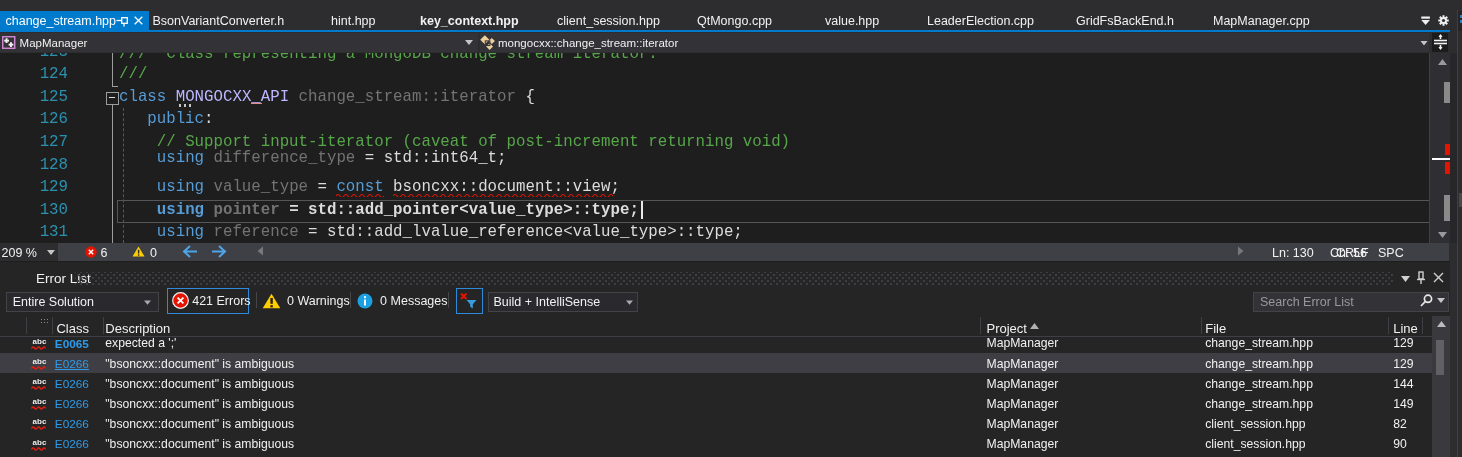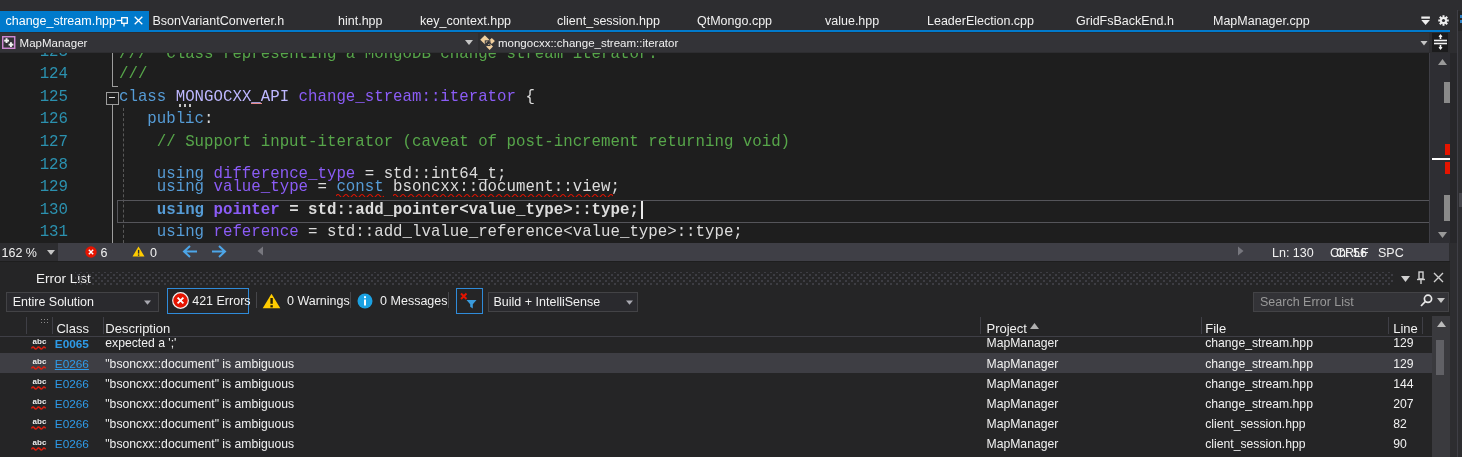--- a/index.html
+++ b/index.html
@@ -1,21 +1,21 @@
 <!DOCTYPE html>
 <html><head>
 <meta charset="utf-8">
 <style>
   html,body{margin:0;padding:0;}
   #root{position:relative;width:1462px;height:457px;background:#2d2d30;overflow:hidden;
         font-family:"Liberation Sans",sans-serif;}
   .abs{position:absolute;}
   .ui{font-size:12.5px;color:#f1f1f1;white-space:pre;}
   .mono{font-family:"Liberation Mono",monospace;font-size:15.75px;line-height:22.6px;white-space:pre;}
-  .kw{color:#569cd6;} .ty{color:#8b5cf6;} .cm{color:#57a64a;} .pl{color:#dcdcdc;}
+  .kw{color:#569cd6;} .ty{color:#737373;} .cm{color:#57a64a;} .pl{color:#dcdcdc;}
 </style>
 </head>
 <body>
 <div id="root">
 
 <div class="abs" style="left:0;top:0;width:1462px;height:30px;background:#2d2d30;"></div>
 <div class="abs" style="left:0;top:30px;width:1449.6px;height:2px;background:#007acc;"></div>
 <div class="abs" style="left:1449.6px;top:10px;width:12.4px;height:43px;background:#2d2d30;"></div>
 <div class="abs" style="left:0;top:11px;width:149px;height:21px;background:#007acc;"></div>
 <div class="abs ui" style="left:5.5px;top:14px;color:#ffffff;">change_stream.hpp</div>
@@ -23,22 +23,22 @@
 <svg class="abs" style="left:115.5px;top:14px;" width="14" height="14" viewBox="0 0 14 14">
   <line x1="0.5" y1="6.5" x2="5.5" y2="6.5" stroke="#fff" stroke-width="1.3"></line>
   <rect x="5.7" y="3.7" width="5.6" height="5.6" fill="none" stroke="#fff" stroke-width="1.3"></rect>
   <line x1="8" y1="9.5" x2="8" y2="12.5" stroke="#fff" stroke-width="1.3"></line>
 </svg>
 
 <svg class="abs" style="left:134px;top:16px;" width="9" height="9" viewBox="0 0 9 9">
   <path d="M0.7 0.7 L8.3 8.3 M8.3 0.7 L0.7 8.3" stroke="#fff" stroke-width="1.3"></path>
 </svg>
 <div class="abs ui" style="left:152.5px;top:14px;">BsonVariantConverter.h</div>
-<div class="abs ui" style="left:338px;top:14px;">hint.hpp</div>
-<div class="abs ui" style="left:420px;top:14px;">key_context.hpp</div>
+<div class="abs ui" style="left:331px;top:14px;">hint.hpp</div>
+<div class="abs ui" style="left:420px;top:14px;font-weight:bold;">key_context.hpp</div>
 <div class="abs ui" style="left:557px;top:14px;">client_session.hpp</div>
 <div class="abs ui" style="left:697px;top:14px;">QtMongo.cpp</div>
 <div class="abs ui" style="left:825px;top:14px;">value.hpp</div>
 <div class="abs ui" style="left:927px;top:14px;">LeaderElection.cpp</div>
 <div class="abs ui" style="left:1076px;top:14px;">GridFsBackEnd.h</div>
 <div class="abs ui" style="left:1213px;top:14px;">MapManager.cpp</div>
 
 <svg class="abs" style="left:1420.5px;top:15.5px;" width="10" height="10" viewBox="0 0 10 10">
   <rect x="0.3" y="0.5" width="8.6" height="2.2" fill="#efefef"></rect>
   <path d="M0.3 4 L8.9 4 L4.6 8.9 Z" fill="#efefef"></path>
@@ -118,21 +118,21 @@
 
   <div class="abs" style="left:122.5px;top:55px;width:1px;height:135px;background:transparent;border-left:1px dashed #585858;"></div>
 
   <div class="abs" style="left:117px;top:146.5px;width:1311px;height:21px;border:1px solid #55555a;"></div>
 
   <div class="mono abs" style="left:119px;top:-10.4px;"><span class="cm">///  Class representing a MongoDB change stream iterator.</span></div>
   <div class="mono abs" style="left:119px;top:10.2px;"><span class="cm">///</span></div>
   <div class="mono abs" style="left:119px;top:32.8px;"><span class="kw">class</span><span class="pl"> </span><span style="color:#beb7ff">MONGOCXX_API</span><span class="pl"> </span><span class="ty">change_stream::iterator</span><span class="pl"> {</span></div>
   <div class="mono abs" style="left:147.3px;top:55.4px;"><span class="kw">public</span><span class="pl">:</span></div>
   <div class="mono abs" style="left:156.8px;top:78px;"><span class="cm">// Support input-iterator (caveat of post-increment returning void)</span></div>
-  <div class="mono abs" style="left:156.8px;top:110px;"><span class="kw">using</span><span class="pl"> </span><span class="ty">difference_type</span><span class="pl"> = std::int64_t;</span></div>
+  <div class="mono abs" style="left:156.8px;top:94px;"><span class="kw">using</span><span class="pl"> </span><span class="ty">difference_type</span><span class="pl"> = std::int64_t;</span></div>
   <div class="mono abs" style="left:156.8px;top:123.2px;"><span class="kw">using</span><span class="pl"> </span><span class="ty">value_type</span><span class="pl"> = </span><span class="kw">const</span><span class="pl"> bsoncxx::document::view;</span></div>
   <div class="mono abs" style="left:156.8px;top:145.8px;font-weight:bold;"><span class="kw">using</span><span class="pl"> </span><span class="ty">pointer</span><span class="pl"> = std::add_pointer&lt;value_type&gt;::type;</span></div>
   <div class="mono abs" style="left:156.8px;top:168.4px;"><span class="kw">using</span><span class="pl"> </span><span class="ty">reference</span><span class="pl"> = std::add_lvalue_reference&lt;value_type&gt;::type;</span></div>
 
   <div class="abs" style="left:178.5px;top:51px;width:14px;height:3px;
        background:repeating-linear-gradient(90deg,#c5c5c5 0 2.5px,transparent 2.5px 5px);"></div>
   <div class="abs" style="left:251.3px;top:49.5px;width:10.5px;height:1.5px;background:#e78a8a;"></div>
 
   <div class="abs" style="left:641px;top:148px;width:2px;height:18px;background:#e8e8e8;"></div>
 
@@ -153,21 +153,21 @@
   <div class="abs" style="left:1444.8px;top:109px;width:5.4px;height:12px;background:#e51400;"></div>
   <div class="abs" style="left:1444.3px;top:142px;width:5.7px;height:26px;background:#8a8a8a;"></div>
   <svg class="abs" style="left:1437px;top:178px;" width="11" height="8" viewBox="0 0 11 8">
         <path d="M5.5 7 L10 1 L1 1 Z" fill="#9a9a9a"></path>
       </svg>
 </div>
 
 <div class="abs" style="left:0;top:243px;width:1449px;height:18px;background:#3f3f46;"></div>
 <div class="abs" style="left:1449px;top:243px;width:13px;height:18px;background:#2d2d30;"></div>
 <div class="abs" style="left:0;top:243px;width:58px;height:18px;background:#2d2d30;"></div>
-<div class="abs ui" style="left:1.5px;top:246px;">162 %</div>
+<div class="abs ui" style="left:1.5px;top:246px;">209 %</div>
 <svg class="abs" style="left:47px;top:250px;" width="8" height="5" viewBox="0 0 8 5">
       <path d="M0 0 L8 0 L4 5 Z" fill="#c5c5c5"></path>
     </svg>
 
 <svg class="abs" style="left:85px;top:246px;" width="12" height="12" viewBox="0 0 12 12">
   <circle cx="6" cy="6" r="5.7" fill="#e51400"></circle>
   <path d="M3.8 3.8 L8.2 8.2 M8.2 3.8 L3.8 8.2" stroke="#fff" stroke-width="1.4"></path>
 </svg>
 <div class="abs ui" style="left:100.5px;top:246px;">6</div>
 <svg class="abs" style="left:131.5px;top:246px;" width="13" height="11" viewBox="0 0 13 11">
@@ -307,21 +307,21 @@
 <div class="abs ui" style="left:1205.2px;top:376.59999999999997px;font-size:12.2px;">change_stream.hpp</div>
 <div class="abs ui" style="left:1393.2px;top:376.59999999999997px;font-size:12.2px;">144</div>
 <svg class="abs" style="left:29.5px;top:397.3px;" width="18" height="17" viewBox="0 0 18 17">
     <text x="2.5" y="7.2" font-size="8" font-family="Liberation Sans" font-weight="bold" fill="#ececec" textLength="14">abc</text>
     <path d="M1.5 11.5 Q2.8 8.8 4.4 11 T7.2 11 T10 11 T12.8 11 T15.6 11.3" fill="none" stroke="#e02010" stroke-width="1.5"></path>
   </svg>
 <div class="abs ui" style="left:54.8px;top:396.8px;font-size:11.8px;color:#2e9be8;">E0266</div>
 <div class="abs ui" style="left:105.3px;top:396.7px;font-size:12.2px;">"bsoncxx::document" is ambiguous</div>
 <div class="abs ui" style="left:986.5px;top:396.7px;font-size:12.2px;">MapManager</div>
 <div class="abs ui" style="left:1205.2px;top:396.7px;font-size:12.2px;">change_stream.hpp</div>
-<div class="abs ui" style="left:1393.2px;top:396.7px;font-size:12.2px;">207</div>
+<div class="abs ui" style="left:1393.2px;top:396.7px;font-size:12.2px;">149</div>
 <svg class="abs" style="left:29.5px;top:417.4px;" width="18" height="17" viewBox="0 0 18 17">
     <text x="2.5" y="7.2" font-size="8" font-family="Liberation Sans" font-weight="bold" fill="#ececec" textLength="14">abc</text>
     <path d="M1.5 11.5 Q2.8 8.8 4.4 11 T7.2 11 T10 11 T12.8 11 T15.6 11.3" fill="none" stroke="#e02010" stroke-width="1.5"></path>
   </svg>
 <div class="abs ui" style="left:54.8px;top:416.9px;font-size:11.8px;color:#2e9be8;">E0266</div>
 <div class="abs ui" style="left:105.3px;top:416.79999999999995px;font-size:12.2px;">"bsoncxx::document" is ambiguous</div>
 <div class="abs ui" style="left:986.5px;top:416.79999999999995px;font-size:12.2px;">MapManager</div>
 <div class="abs ui" style="left:1205.2px;top:416.79999999999995px;font-size:12.2px;">client_session.hpp</div>
 <div class="abs ui" style="left:1393.2px;top:416.79999999999995px;font-size:12.2px;">82</div>
 <svg class="abs" style="left:29.5px;top:437.5px;" width="18" height="17" viewBox="0 0 18 17">

